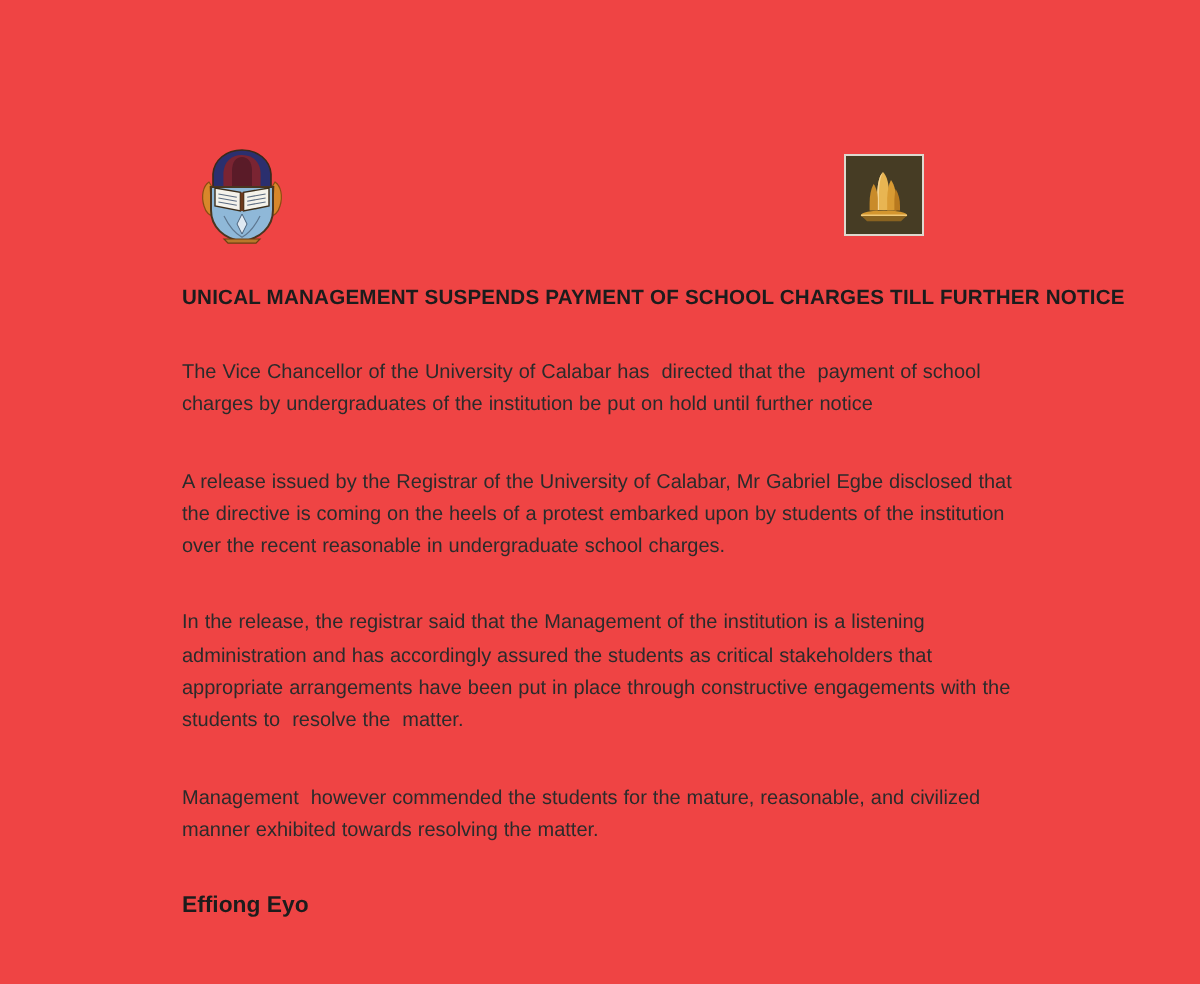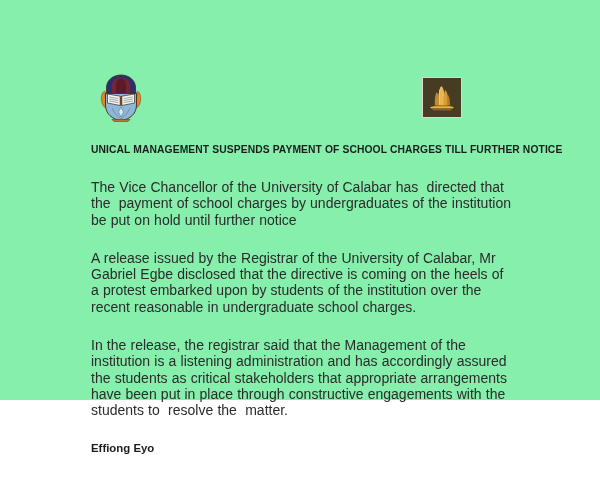--- a/index.html
+++ b/index.html
@@ -12,22 +12,22 @@
     background: #ffffff;
     font-family: "Liberation Sans", sans-serif;
     color: #252525;
     overflow: hidden;
     position: relative;
   }
 
   .page {
     position: relative;
     width: 600px;
-    height: 400px;
-    background: #86efac;
+    height: 492px;
+    background: #ef4444;
     text-decoration: underline;
   }
 
   
   .logo-row {
     position: absolute;
     left: 91px;
     top: 74px;
     width: 372px;
     height: 48px;
@@ -67,21 +67,21 @@
     font-size: 10.3px;
     font-weight: bold;
     letter-spacing: 0.01em;
     color: #1c1c1c;
     margin: 0 0 23px 0;
     line-height: 13px;
     white-space: nowrap;
   }
 
   .para {
-    font-size: 14px;
+    font-size: 10px;
     line-height: 16.3px;
     color: #2b2b2b;
     margin: 0 0 22px 0;
     white-space: pre-wrap;
     word-spacing: 0.02em;
   }
 
   .signature {
     margin-top: 21px;
     font-size: 11.4px;
@@ -153,20 +153,21 @@
   <div class="content">
 
     <h1 class="headline">UNICAL MANAGEMENT SUSPENDS PAYMENT OF SCHOOL CHARGES TILL FURTHER NOTICE</h1>
 
     <p class="para">The Vice Chancellor of the University of Calabar has  directed that the  payment of school charges by undergraduates of the institution be put on hold until further notice</p>
 
     <p class="para">A release issued by the Registrar of the University of Calabar, Mr Gabriel Egbe disclosed that the directive is coming on the heels of a protest embarked upon by students of the institution over the recent reasonable in undergraduate school charges.</p>
 
     <p class="para">In the release, the registrar said that the Management of the institution is a listening administration and has accordingly assured the students as critical stakeholders that appropriate arrangements have been put in place through constructive engagements with the students to  resolve the  matter.</p>
 
+    <p class="para">Management  however commended the students for the mature, reasonable, and civilized manner exhibited towards resolving the matter.</p>
 
     <div class="signature">
       <div>Effiong Eyo</div>
 
     </div>
 
   </div>
 
 </div>
 

